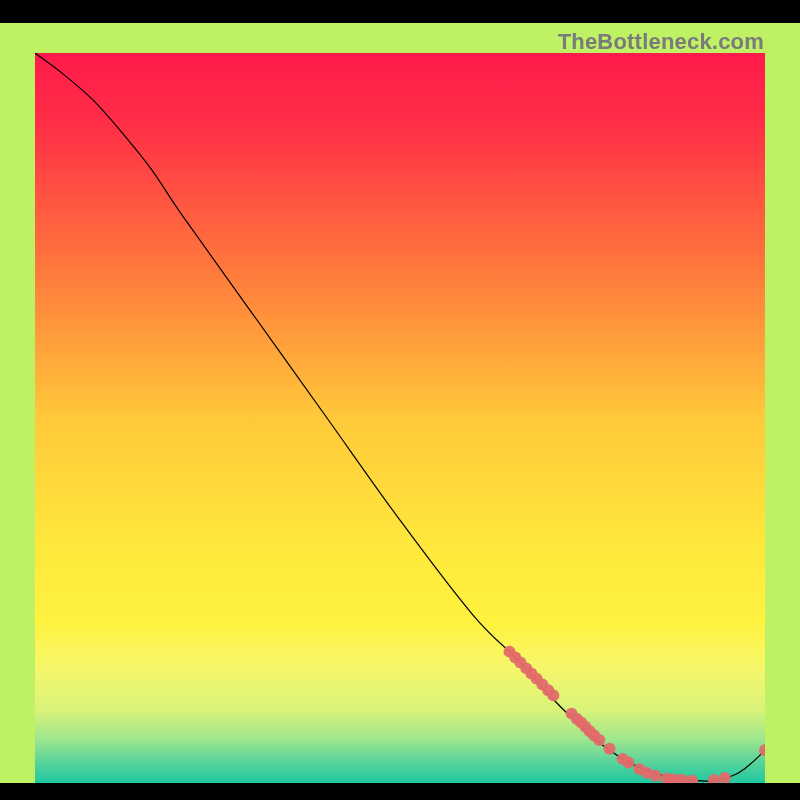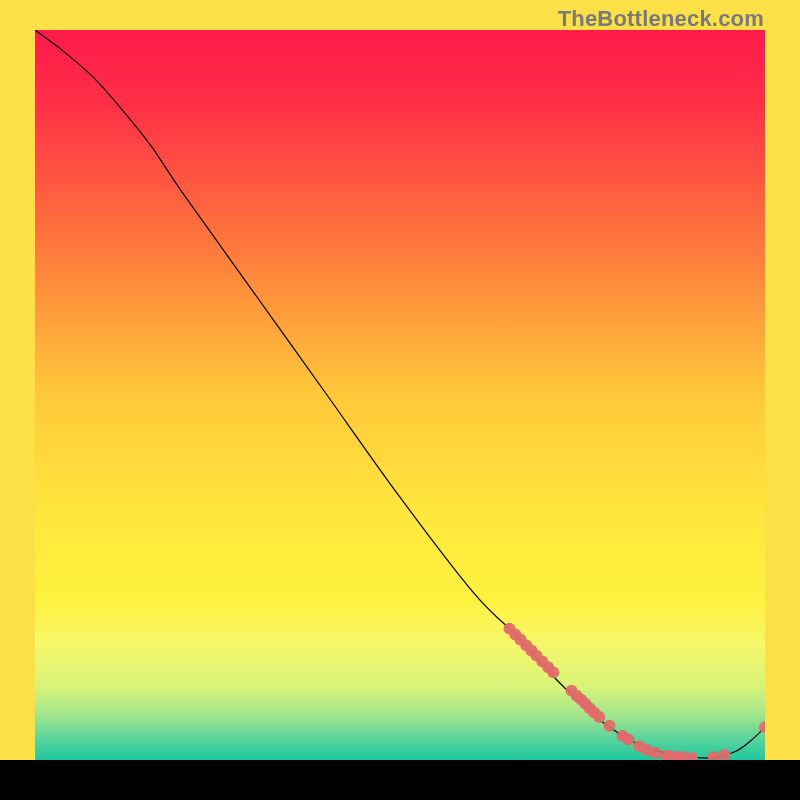--- a/index.html
+++ b/index.html
@@ -7,21 +7,22 @@
     padding: 0;
     width: 800px;
     height: 800px;
     background: #000;
     overflow: hidden;
   }
   .stage {
     position: relative;
     width: 800px;
     height: 760px;
-    background: #fde047;
+    background: #bef264;
+    margin-top: 23px;
   }
   .plot {
     position: absolute;
     left: 35px;
     top: 30px;
     width: 730px;
     height: 735px;
   }
   .gradient {
     position: absolute;

